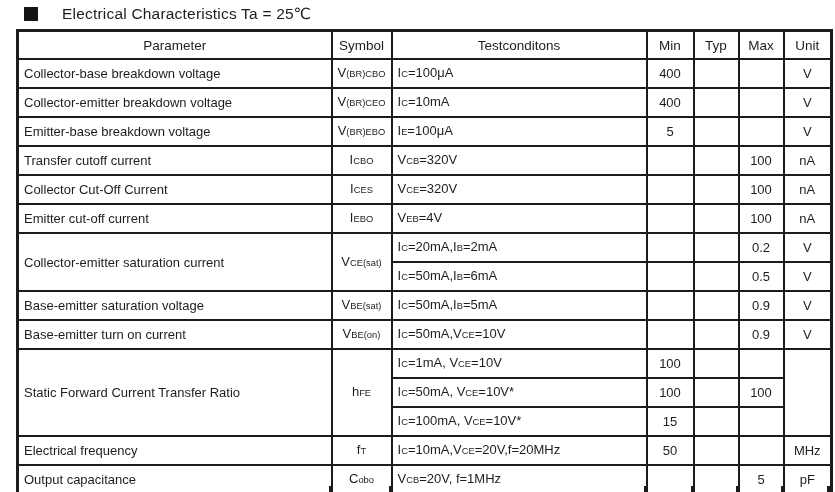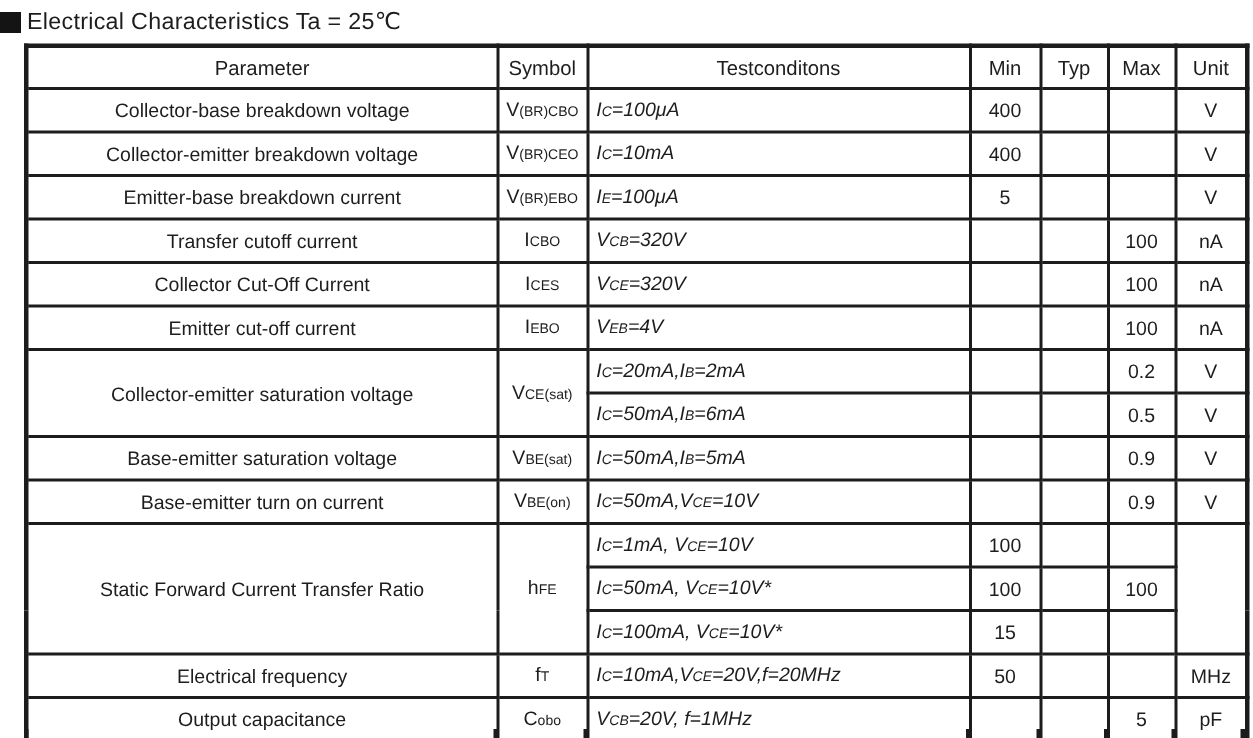--- a/index.html
+++ b/index.html
@@ -2,39 +2,39 @@
 <html><head>
 <meta charset="utf-8">
 <style>
   html,body{margin:0;padding:0;}
   body{
     width:835px;height:492px;background:#ffffff;
     font-family:"Liberation Sans","DejaVu Sans",sans-serif;
     color:#1d1d1f;position:relative;overflow:hidden;
   }
   .title-row{
-    position:absolute;left:0;top:5px;
-    display:flex;align-items:center;gap:4px;
+    position:absolute;left:24px;top:5px;
+    display:flex;align-items:center;gap:24px;
     font-size:15.5px;letter-spacing:0.2px;
   }
   .square-icon{width:14px;height:14px;background:#141414;flex:0 0 auto;}
   table.spec{
     position:absolute;left:16px;top:29px;width:814px;
     border-collapse:collapse;table-layout:fixed;
     border:3px solid #1c1c1c;
   }
   .spec th,.spec td{
     border:2px solid #1c1c1c;
     font-size:13px;font-weight:normal;
     padding:0 5px;overflow:hidden;white-space:nowrap;
     height:25px;line-height:25px;vertical-align:middle;
   }
   .spec th{text-align:center;height:26px;font-size:13.5px;}
-  .param{text-align:center;}
-  .cond{text-align:left;font-style:italic;}
+  .param{text-align:left;}
+  .cond{text-align:left;}
   .center{text-align:center;padding:0 2px;}
   .sub{font-size:0.72em;}
   .stub{position:absolute;width:3px;height:6px;background:#1c1c1c;top:486px;}
   .col-param{width:314px;}.col-sym{width:60px;}.col-cond{width:255px;}
   .col-min{width:47px;}.col-typ{width:45px;}.col-max{width:45px;}.col-unit{width:48px;}
 </style>
 </head>
 <body>
 
 <div class="title-row">
@@ -75,21 +75,21 @@
   <tr>
     <td class="param">Collector-emitter breakdown voltage</td>
     <td class="center"><span>V</span><span class="sub">(BR)CEO</span><span></span></td>
     <td class="cond"><span>I</span><span class="sub">C</span><span>=10mA</span></td>
     <td class="center">400</td>
     <td class="center"></td>
     <td class="center"></td>
     <td class="center">V</td>
   </tr>
   <tr>
-    <td class="param">Emitter-base breakdown current</td>
+    <td class="param">Emitter-base breakdown voltage</td>
     <td class="center"><span>V</span><span class="sub">(BR)EBO</span><span></span></td>
     <td class="cond"><span>I</span><span class="sub">E</span><span>=100μA</span></td>
     <td class="center">5</td>
     <td class="center"></td>
     <td class="center"></td>
     <td class="center">V</td>
   </tr>
   <tr>
     <td class="param">Transfer cutoff current</td>
     <td class="center"><span>I</span><span class="sub">CBO</span><span></span></td>
@@ -112,21 +112,21 @@
     <td class="param">Emitter cut-off current</td>
     <td class="center"><span>I</span><span class="sub">EBO</span><span></span></td>
     <td class="cond"><span>V</span><span class="sub">EB</span><span>=4V</span></td>
     <td class="center"></td>
     <td class="center"></td>
     <td class="center">100</td>
     <td class="center">nA</td>
   </tr>
 
   <tr>
-    <td class="param" rowspan="2">Collector-emitter saturation voltage</td>
+    <td class="param" rowspan="2">Collector-emitter saturation current</td>
     <td class="center" rowspan="2"><span>V</span><span class="sub">CE(sat)</span><span></span></td>
     <td class="cond"><span>I</span><span class="sub">C</span><span>=20mA,I</span><span class="sub">B</span><span>=2mA</span></td>
     <td class="center"></td>
     <td class="center"></td>
     <td class="center">0.2</td>
     <td class="center">V</td>
   </tr>
   <tr>
     <td class="cond"><span>I</span><span class="sub">C</span><span>=50mA,I</span><span class="sub">B</span><span>=6mA</span></td>
     <td class="center"></td>

